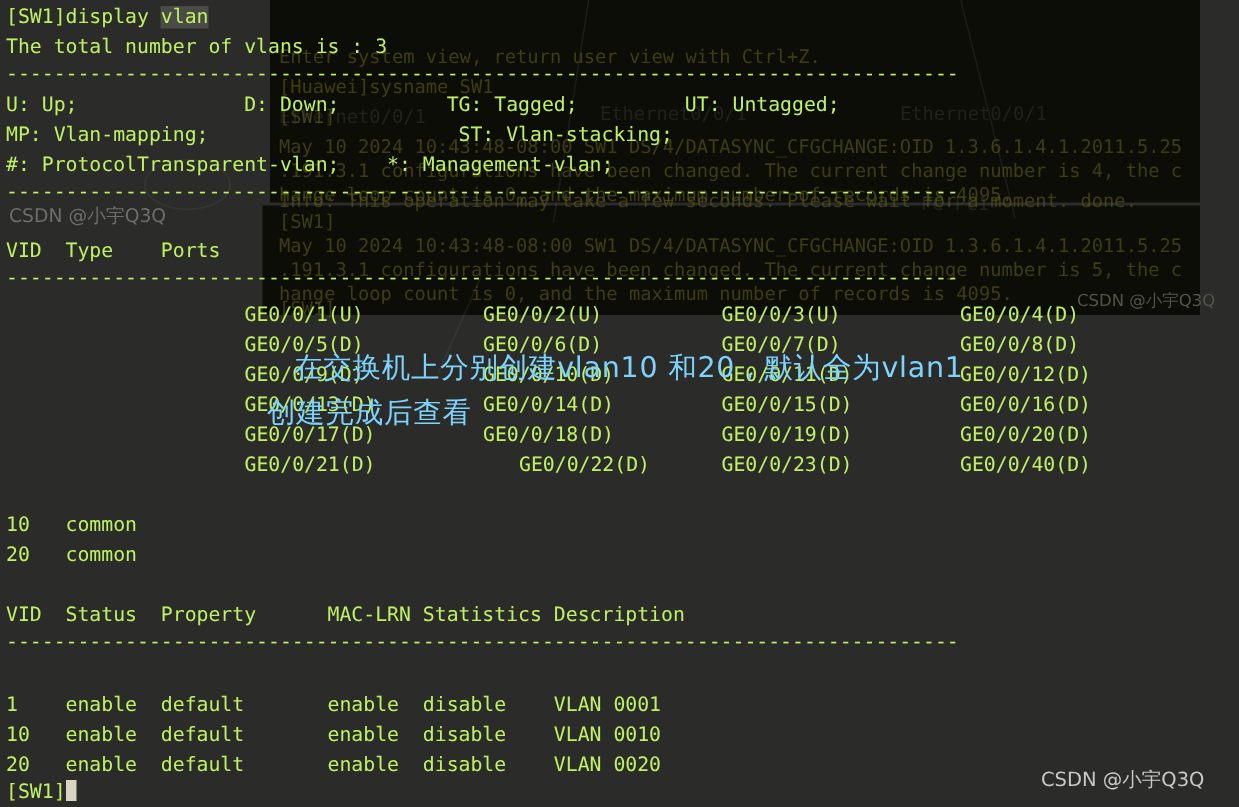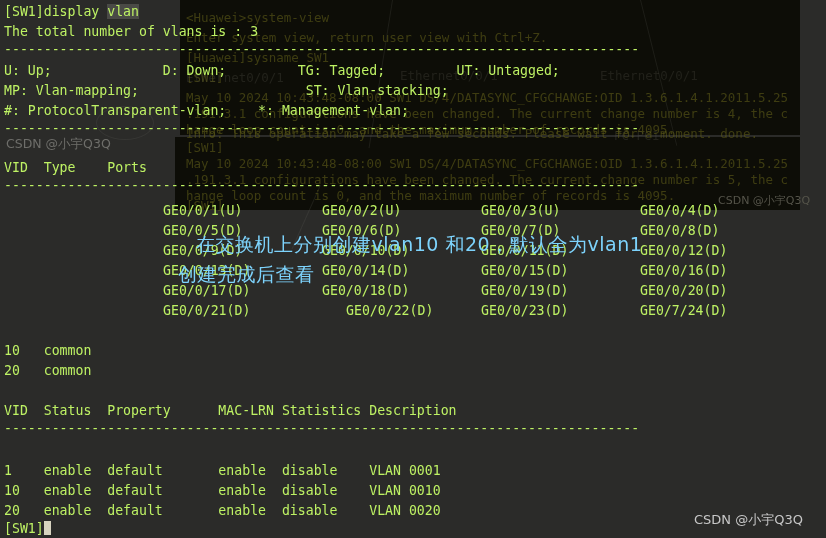--- a/index.html
+++ b/index.html
@@ -65,21 +65,20 @@
 
 <div id="ghost-layer">
   <div class="ghost-panel" id="ghost-panel-a"></div>
   <div class="ghost-panel" id="ghost-panel-b"></div>
 
   <div class="ghost-ellipse" style="left:96px;top:106px;width:56px;height:32px;"></div>
   <div class="ghost-swoosh" style="left:392px;top:0;height:150px;transform:rotate(9deg);"></div>
   <div class="ghost-swoosh" style="left:640px;top:0;height:150px;transform:rotate(-14deg);"></div>
   <div class="ghost-swoosh" style="left:320px;top:185px;height:70px;transform:rotate(24deg);"></div>
 
-  <div class="ghost-text" style="left:186px;top:8px;">&lt;Huawei&gt;system-view</div>
   <div class="ghost-text" style="left:186px;top:28px;">Enter system view, return user view with Ctrl+Z.</div>
   <div class="ghost-text" style="left:186px;top:48px;">[Huawei]sysname SW1</div>
   <div class="ghost-text" style="left:186px;top:68px;">[SW1]</div>
 
   <div class="ghost-text" style="left:186px;top:68px;opacity:.3;color:#55544a;">Ethernet0/0/1</div>
   <div class="ghost-text" style="left:400px;top:66px;opacity:.28;color:#55544a;">Ethernet0/0/1</div>
   <div class="ghost-text" style="left:600px;top:66px;opacity:.28;color:#55544a;">Ethernet0/0/1</div>
   <div class="ghost-text" style="left:614px;top:126px;opacity:.3;color:#55544a;">PC-PC1</div>
 
   <div class="ghost-text" style="left:186px;top:88px;">May 10 2024 10:43:48-08:00 SW1 DS/4/DATASYNC_CFGCHANGE:OID 1.3.6.1.4.1.2011.5.25</div>
@@ -132,21 +131,21 @@
   <div style="position:absolute;left:640px;top:261px;">GE0/0/16(D)</div>
 
   <div style="position:absolute;left:163px;top:281px;">GE0/0/17(D)</div>
   <div style="position:absolute;left:322px;top:281px;">GE0/0/18(D)</div>
   <div style="position:absolute;left:481px;top:281px;">GE0/0/19(D)</div>
   <div style="position:absolute;left:640px;top:281px;">GE0/0/20(D)</div>
 
   <div style="position:absolute;left:163px;top:301px;">GE0/0/21(D)</div>
   <div style="position:absolute;left:322px;top:301px;margin-left:24px;">GE0/0/22(D)</div>
   <div style="position:absolute;left:481px;top:301px;">GE0/0/23(D)</div>
-  <div style="position:absolute;left:640px;top:301px;">GE0/7/24(D)</div>
+  <div style="position:absolute;left:640px;top:301px;">GE0/0/40(D)</div>
 
   <div class="trow" style="top:341px;">10   common</div>
   <div class="trow" style="top:361px;">20   common</div>
 
   <div class="trow" style="top:401px;">VID  Status  Property      MAC-LRN Statistics Description</div>
   <div class="trow" style="top:419px;overflow:hidden;width:818px;">--------------------------------------------------------------------------------</div>
 
   <div class="trow" style="top:461px;">1    enable  default       enable  disable    VLAN 0001</div>
   <div class="trow" style="top:481px;">10   enable  default       enable  disable    VLAN 0010</div>
   <div class="trow" style="top:501px;">20   enable  default       enable  disable    VLAN 0020</div>

